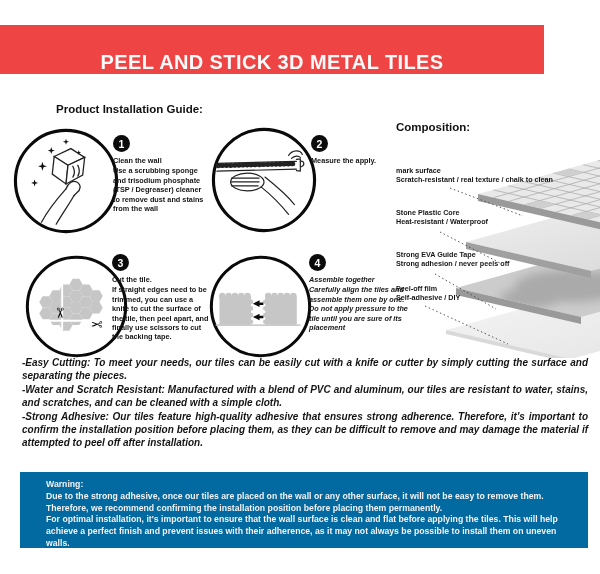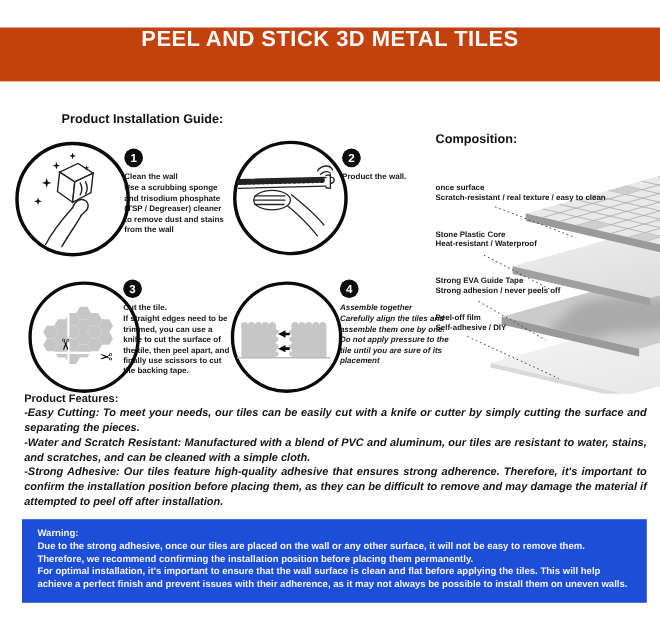--- a/index.html
+++ b/index.html
@@ -2,38 +2,38 @@
 <html><head>
 <meta charset="utf-8">
 <style>
   html,body{margin:0;padding:0;}
   body{
     width:600px;height:574px;background:#ffffff;position:relative;overflow:hidden;
     font-family:"Liberation Sans",sans-serif;font-weight:bold;color:#1c1c1c;
   }
   .abs{position:absolute;}
   
-  .banner{left:0;top:25px;width:600px;height:49px;background:#c2410c;
-          display:flex;align-items:flex-start;justify-content:center;}
+  .banner{left:0;top:25px;width:544px;height:49px;background:#ef4444;
+          display:flex;align-items:flex-end;justify-content:center;}
   .banner h1{margin:0;color:#fafafa;font-size:20px;letter-spacing:.4px;font-weight:bold;}
   
   .sec-heading{font-size:11.5px;color:#111;}
   
   .badge{width:17px;height:17px;border-radius:50%;background:#0b0b0b;color:#ffffff;
          font-size:10.5px;display:flex;align-items:center;justify-content:center;}
   .step-text{font-size:7.3px;line-height:9.4px;color:#161616;}
   .step-title{margin-bottom:1px;}
   
   .comp-label{font-size:7.2px;line-height:9.2px;white-space:nowrap;color:#161616;}
   
   .features{left:22px;top:356px;width:566px;font-size:10px;line-height:13.4px;color:#141414;}
   .features p{margin:0;text-align:justify;font-style:italic;}
   
-  .warning{left:20px;top:472px;width:568px;height:76px;background:#1d4ed8;color:#f2f2f2;
-           box-sizing:border-box;padding:7px 14px;font-size:8.7px;line-height:11.8px;}
+  .warning{left:20px;top:472px;width:568px;height:76px;background:#0369a1;color:#f2f2f2;
+           box-sizing:border-box;padding:7px 26px;font-size:8.7px;line-height:11.8px;}
   .warning p{margin:0;}
   svg text{font-family:"DejaVu Sans",sans-serif;}
 </style>
 </head>
 <body>
 
 <div>
 
   <header class="abs banner">
     <h1>PEEL AND STICK 3D METAL TILES</h1>
@@ -88,21 +88,21 @@
       <line x1="21" y1="57" x2="50" y2="57"></line>
       <line x1="22" y1="61" x2="49" y2="61"></line>
       <path d="M52,62 C62,70 72,80 80,90"></path>
       <path d="M56,52 C66,60 78,70 86,80"></path>
     </g>
   </svg>
   <div class="abs badge" style="left:311px;top:135px;">
     <span>2</span>
   </div>
   <div class="abs step-text" style="left:311px;top:156px;width:97px;">
-    <div class="step-title">Product the wall.</div>
+    <div class="step-title">Measure the apply.</div>
   </div>
 
   <svg class="abs" style="left:24px;top:254px;" width="105" height="105" viewBox="0 0 110 110">
     <defs>
       <path id="hex" d="M7,0 L3.5,6.06 L-3.5,6.06 L-7,0 L-3.5,-6.06 L3.5,-6.06 Z"></path>
     </defs>
     <circle cx="55" cy="55" r="51.5" fill="#ffffff" stroke="#0a0a0a" stroke-width="3.2"></circle>
     <g fill="#c6c6c6">
       <use href="#hex" x="23" y="50.2"></use>
         <use href="#hex" x="23" y="62.3"></use>
@@ -249,38 +249,37 @@
 
     <g stroke="#444" stroke-width="0.9" stroke-dasharray="1.5,2.6">
       <line x1="60" y1="40" x2="133" y2="68"></line>
       <line x1="50" y1="84" x2="112" y2="116"></line>
       <line x1="45" y1="126" x2="106" y2="161"></line>
       <line x1="35" y1="158" x2="118" y2="196"></line>
     </g>
   </svg>
 
   <div class="abs comp-label" style="left:396px;top:166px;">
-    <div>once surface</div>
-    <div>Scratch-resistant / real texture / easy to clean</div>
+    <div>mark surface</div>
+    <div>Scratch-resistant / real texture / chalk to clean</div>
   </div>
   <div class="abs comp-label" style="left:396px;top:208px;">
     <div>Stone Plastic Core</div>
     <div>Heat-resistant / Waterproof</div>
   </div>
   <div class="abs comp-label" style="left:396px;top:250px;">
     <div>Strong EVA Guide Tape</div>
     <div>Strong adhesion / never peels off</div>
   </div>
   <div class="abs comp-label" style="left:396px;top:284px;">
     <div>Peel-off film</div>
     <div>Self-adhesive / DIY</div>
   </div>
 
   <div class="abs features">
-    <div>Product Features:</div>
     <p>-Easy Cutting: To meet your needs, our tiles can be easily cut with a knife or cutter by simply cutting the surface and separating the pieces.</p>
     <p>-Water and Scratch Resistant: Manufactured with a blend of PVC and aluminum, our tiles are resistant to water, stains, and scratches, and can be cleaned with a simple cloth.</p>
     <p>-Strong Adhesive: Our tiles feature high-quality adhesive that ensures strong adherence. Therefore, it's important to confirm the installation position before placing them, as they can be difficult to remove and may damage the material if attempted to peel off after installation.</p>
   </div>
 
   <div class="abs warning">
     <div>Warning:</div>
     <p>Due to the strong adhesive, once our tiles are placed on the wall or any other surface, it will not be easy to remove them. Therefore, we recommend confirming the installation position before placing them permanently.</p>
     <p>For optimal installation, it's important to ensure that the wall surface is clean and flat before applying the tiles. This will help achieve a perfect finish and prevent issues with their adherence, as it may not always be possible to install them on uneven walls.</p>
   </div>

